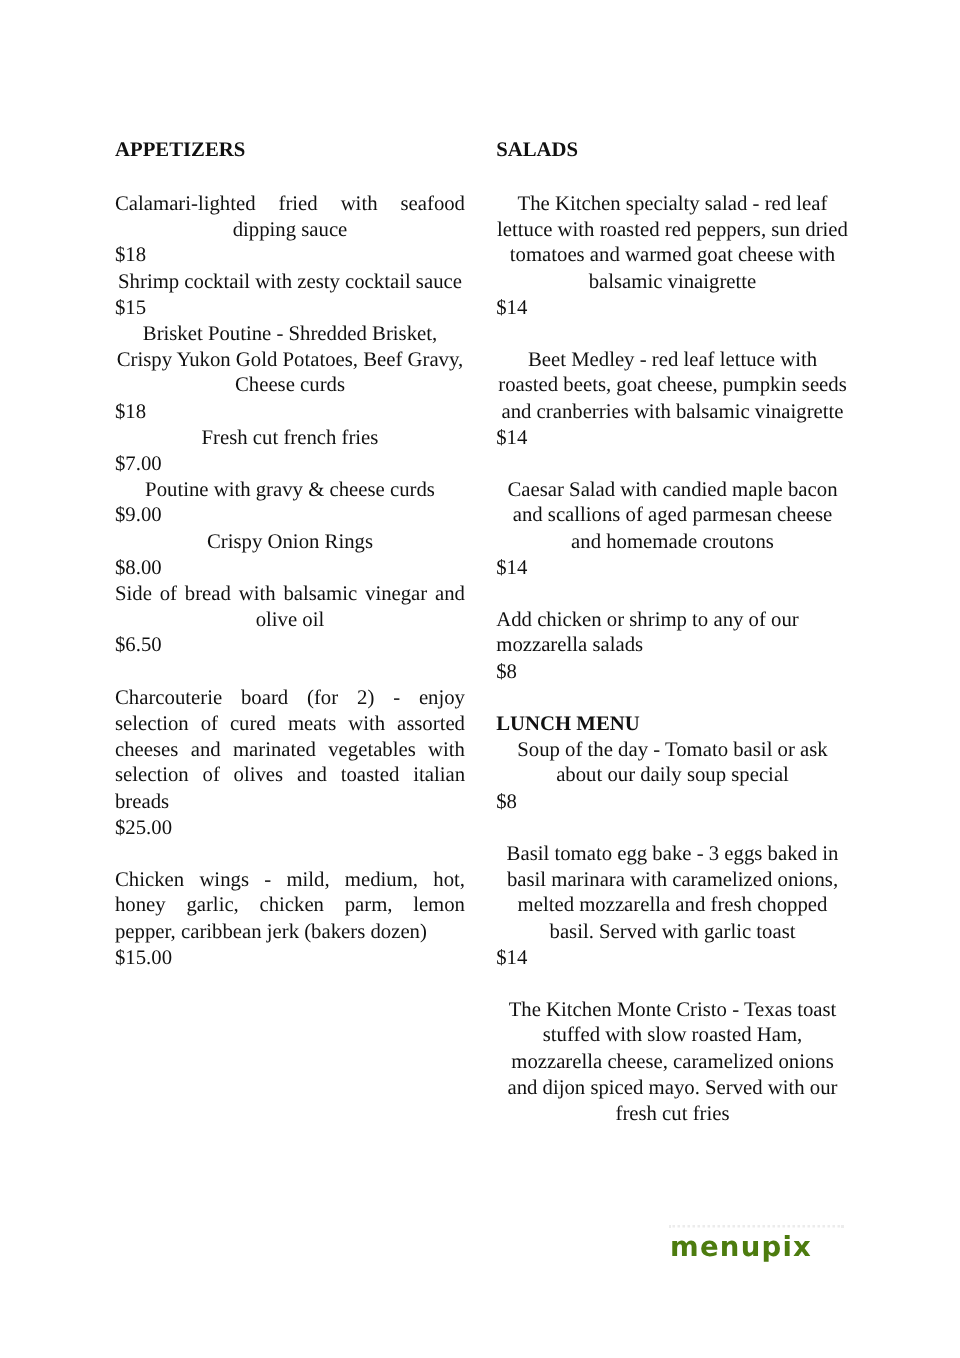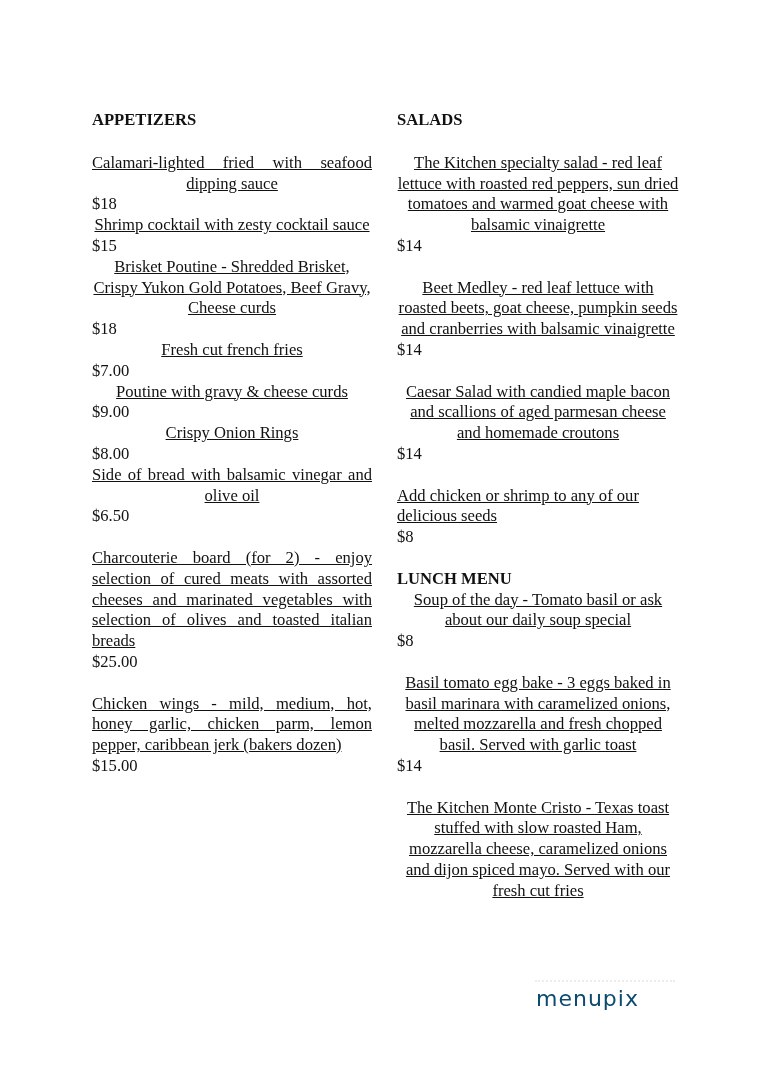--- a/index.html
+++ b/index.html
@@ -4,26 +4,26 @@
   <style>
     html, body { margin: 0; padding: 0; background: #ffffff; }
     body { width: 768px; height: 1086px; position: relative; overflow: hidden;
       font-family: "Liberation Serif", "DejaVu Serif", serif; color: #111; }
     .col { position: absolute; top: 110px; font-size: 16.6px; line-height: 20.8px; }
     .col-left { left: 92px; width: 280px; }
     .col-right { left: 397px; width: 282px; }
     .heading { font-weight: bold; text-align: left; margin: 0; }
     .gap-after-heading { height: 22px; }
     .item { margin: 0; }
-    .desc { text-align: center; text-decoration: underline; }
+    .desc { text-align: center; }
     .desc.justify { text-align: justify; text-align-last: left; }
     .price { text-align: left; }
     .spacer { height: 20.8px; }
     .watermark { position: absolute; left: 536px; top: 986px; font-family: "DejaVu Sans", sans-serif;
-      font-size: 22px; color: #0c4a6e; letter-spacing: 1px; font-weight: 400; }
+      font-size: 22px; color: #4d7c0f; letter-spacing: 1px; font-weight: 700; }
     .wm-bar { position: absolute; left: 535px; top: 980px; width: 140px; height: 3px;
       border-top: 2px dotted #ececec; }
   </style>
 </head>
 <body>
 
 <div class="col col-left">
   <p class="heading">APPETIZERS</p>
   <div class="gap-after-heading"></div>
 
@@ -82,21 +82,21 @@
     <div class="desc">Beet Medley - red leaf lettuce with roasted beets, goat cheese, pumpkin seeds and cranberries with balsamic vinaigrette</div>
     <div class="price">$14</div>
   </div>
   <div class="spacer"></div>
   <div class="item">
     <div class="desc">Caesar Salad with candied maple bacon and scallions of aged parmesan cheese and homemade croutons</div>
     <div class="price">$14</div>
   </div>
   <div class="spacer"></div>
   <div class="item">
-    <div class="desc" style="text-align:left;">Add chicken or shrimp  to any of our delicious seeds</div>
+    <div class="desc" style="text-align:left;">Add chicken or shrimp  to any of our mozzarella salads</div>
     <div class="price">$8</div>
   </div>
   <div class="spacer"></div>
 
   <p class="heading">LUNCH MENU</p>
   <div class="item">
     <div class="desc">Soup of the day - Tomato basil or ask about our daily soup special</div>
     <div class="price">$8</div>
   </div>
   <div class="spacer"></div>

